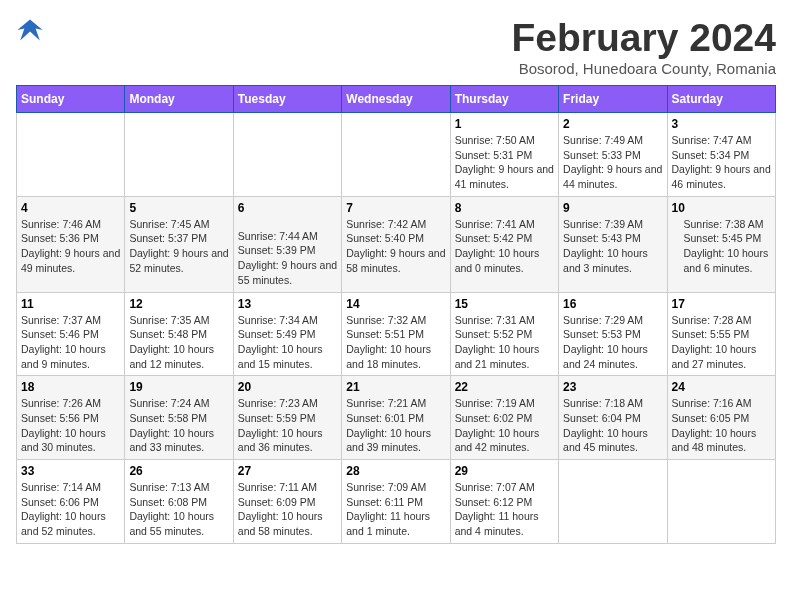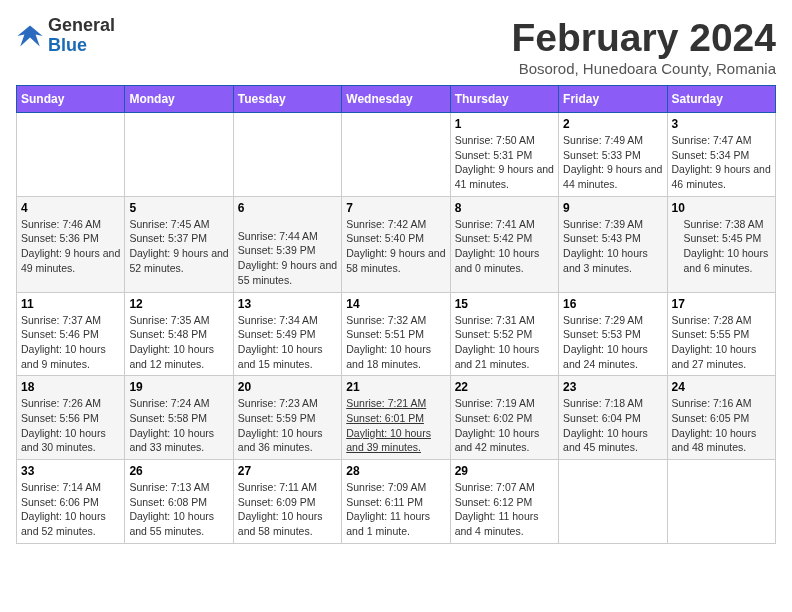--- a/index.html
+++ b/index.html
@@ -84,24 +84,20 @@
     }
   </style>
 </head>
 <body>
 
 <div class="header-area">
   <div class="logo">
     <svg class="logo-bird" viewBox="0 0 40 40">
       <polygon points="20,5 38,20 28,18 34,35 20,22 6,35 12,18 2,20" fill="#2a6bbf"></polygon>
     </svg>
-    <div class="logo-text">
-      <span class="logo-general">General</span><br>
-      <span class="logo-blue">Blue</span>
-    </div>
   </div>
   <div class="title-block">
     <div class="main-title">February 2024</div>
     <div class="subtitle">Bosorod, Hunedoara County, Romania</div>
   </div>
 </div>
 
 <table>
   <thead>
     <tr>
@@ -241,21 +237,21 @@
 Daylight: 10 hours and 33 minutes.</div>
         </td>
         <td>
           <span class="day-num">20</span>
           <div class="day-info" style="white-space: pre-line;">Sunrise: 7:23 AM
 Sunset: 5:59 PM
 Daylight: 10 hours and 36 minutes.</div>
         </td>
         <td>
           <span class="day-num">21</span>
-          <div class="day-info" style="white-space: pre-line; text-decoration: underline;">Sunrise: 7:21 AM
+          <div class="day-info" style="white-space: pre-line;">Sunrise: 7:21 AM
 Sunset: 6:01 PM
 Daylight: 10 hours and 39 minutes.</div>
         </td>
         <td>
           <span class="day-num">22</span>
           <div class="day-info" style="white-space: pre-line;">Sunrise: 7:19 AM
 Sunset: 6:02 PM
 Daylight: 10 hours and 42 minutes.</div>
         </td>
         <td>

